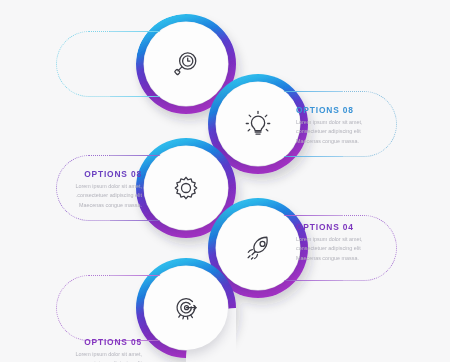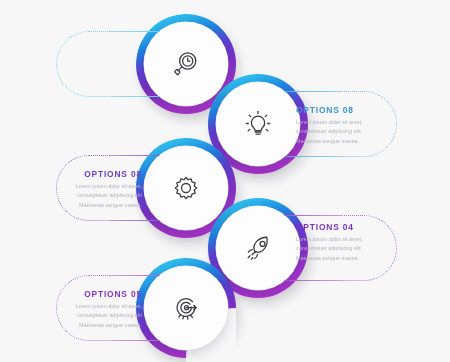--- a/index.html
+++ b/index.html
@@ -225,17 +225,17 @@
     <p class="ttl" style="color:#6a3fc0;">OPTIONS 08</p>
     <p class="body">Lorem ipsum dolor sit amet, .consectetuer adipiscing elit Maecenas congue massa.</p>
   </div>
 
   <div class="txt left-align" style="left:296px;top:222px;width:78px;">
     <p class="ttl" style="color:#7b35bd;">OPTIONS 04</p>
     <p class="body">Lorem ipsum dolor sit amet, consectetuer adipiscing elit Maecenas congue massa.</p>
   </div>
 
   <div class="txt right-align" style="left:66px;top:289px;width:76px;">
-    <p class="ttl" style="color:#8435bf;">OPTIONS 05</p>
+    <p class="ttl" style="color:#8435bf;margin-top:48px;">OPTIONS 05</p>
     <p class="body">Lorem ipsum dolor sit amet, .consectetuer adipiscing elit Maecenas congue massa.</p>
   </div>
 
 </div>
 
 </body></html>

